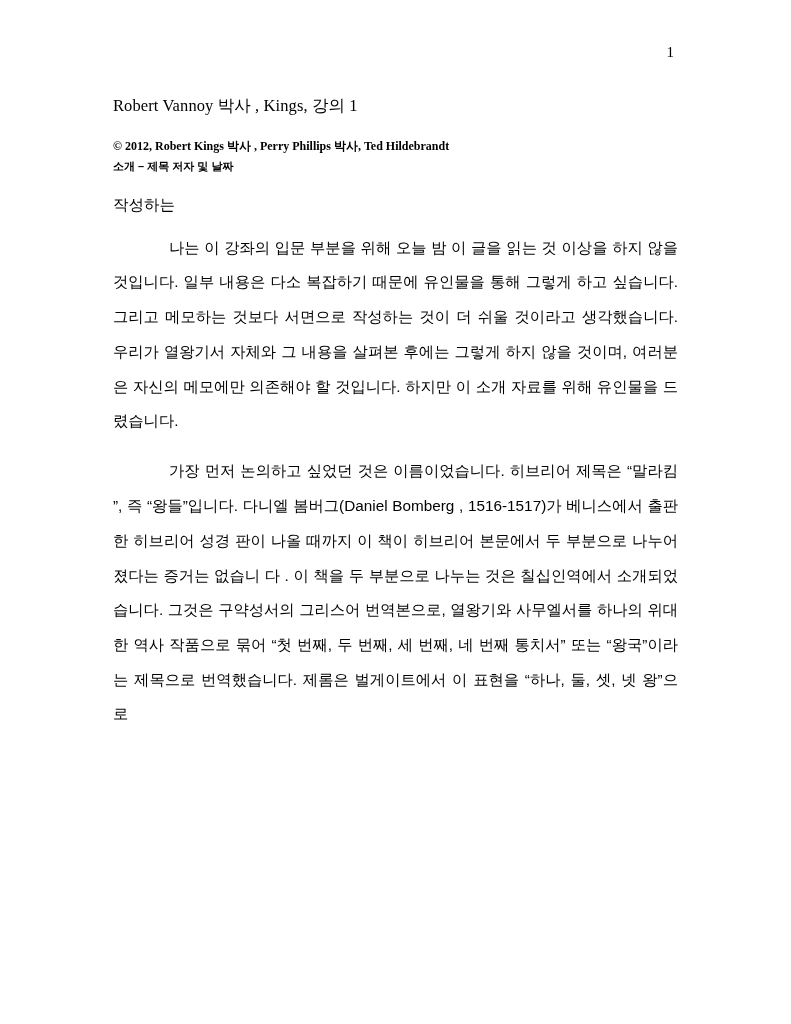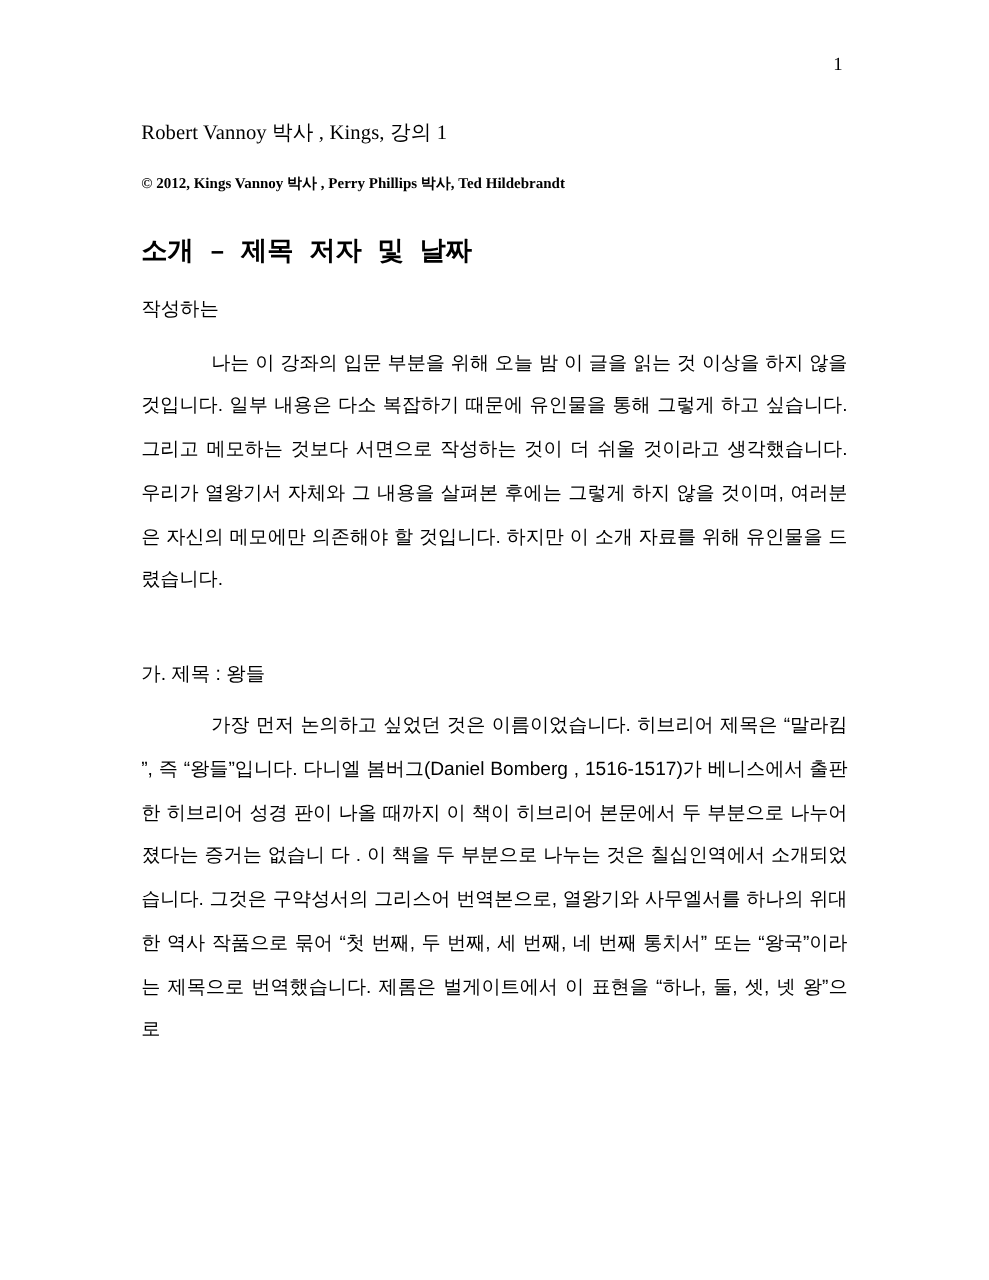--- a/index.html
+++ b/index.html
@@ -42,24 +42,24 @@
     line-height: 1.3;
   }
   .copyright {
     font-family: "Liberation Serif", serif;
     font-weight: bold;
     font-size: 12px;
     margin-top: 23px;
     line-height: 1.3;
   }
   .section-heading {
-    font-family: Liberation Mono, monospace;
+    font-family: Liberation Sans, sans-serif;
     font-weight: bold;
-    font-size: 21px;
-    margin-top: 34px;
+    font-size: 11px;
+    margin-top: 4px;
     line-height: 1.3;
   }
   .subheading {
     font-family: "Liberation Sans", sans-serif;
     font-size: 15.5px;
     margin-top: 22px;
     line-height: 1.3;
   }
   .body-para {
     font-family: "Liberation Sans", sans-serif;
@@ -84,26 +84,25 @@
 <body>
 
 <div class="page">
 
   <div class="page-number">1</div>
 
   <div class="content">
 
     <div class="doc-title">Robert Vannoy 박사 , Kings, 강의 1</div>
 
-    <div class="copyright">© 2012, Kings Vannoy 박사 , Perry Phillips 박사, Ted Hildebrandt</div>
+    <div class="copyright">© 2012, Robert Kings 박사 , Perry Phillips 박사, Ted Hildebrandt</div>
 
     <div class="section-heading">소개 – 제목 저자 및 날짜</div>
 
     <div class="subheading">작성하는</div>
 
     <p class="body-para">나는 이 강좌의 입문 부분을 위해 오늘 밤 이 글을 읽는 것 이상을 하지 않을 것입니다. 일부 내용은 다소 복잡하기 때문에 유인물을 통해 그렇게 하고 싶습니다. 그리고 메모하는 것보다 서면으로 작성하는 것이 더 쉬울 것이라고 생각했습니다. 우리가 열왕기서 자체와 그 내용을 살펴본 후에는 그렇게 하지 않을 것이며, 여러분은 자신의 메모에만 의존해야 할 것입니다. 하지만 이 소개 자료를 위해 유인물을 드렸습니다.</p>
 
-    <div class="heading-b">가. 제목 : 왕들</div>
 
     <p class="body-para para-gap">가장 먼저 논의하고 싶었던 것은 이름이었습니다. 히브리어 제목은 “말라킴 ”, 즉 “왕들”입니다. 다니엘 봄버그(Daniel Bomberg , 1516-1517)가 베니스에서 출판한 히브리어 성경 판이 나올 때까지 이 책이 히브리어 본문에서 두 부분으로 나누어졌다는 증거는 없습니 다 . 이 책을 두 부분으로 나누는 것은 칠십인역에서 소개되었습니다. 그것은 구약성서의 그리스어 번역본으로, 열왕기와 사무엘서를 하나의 위대한 역사 작품으로 묶어 “첫 번째, 두 번째, 세 번째, 네 번째 통치서” 또는 “왕국”이라는 제목으로 번역했습니다. 제롬은 벌게이트에서 이 표현을 “하나, 둘, 셋, 넷 왕”으로</p>
 
   </div>
 </div>
 
 </body></html>

